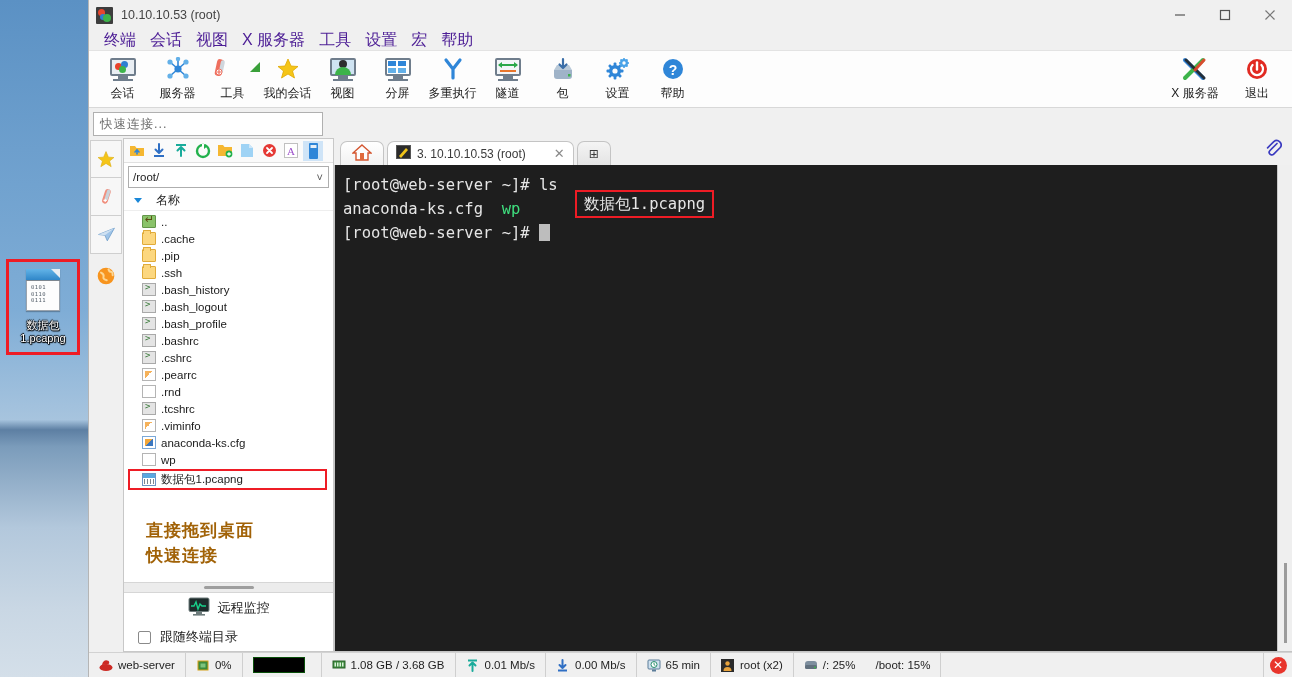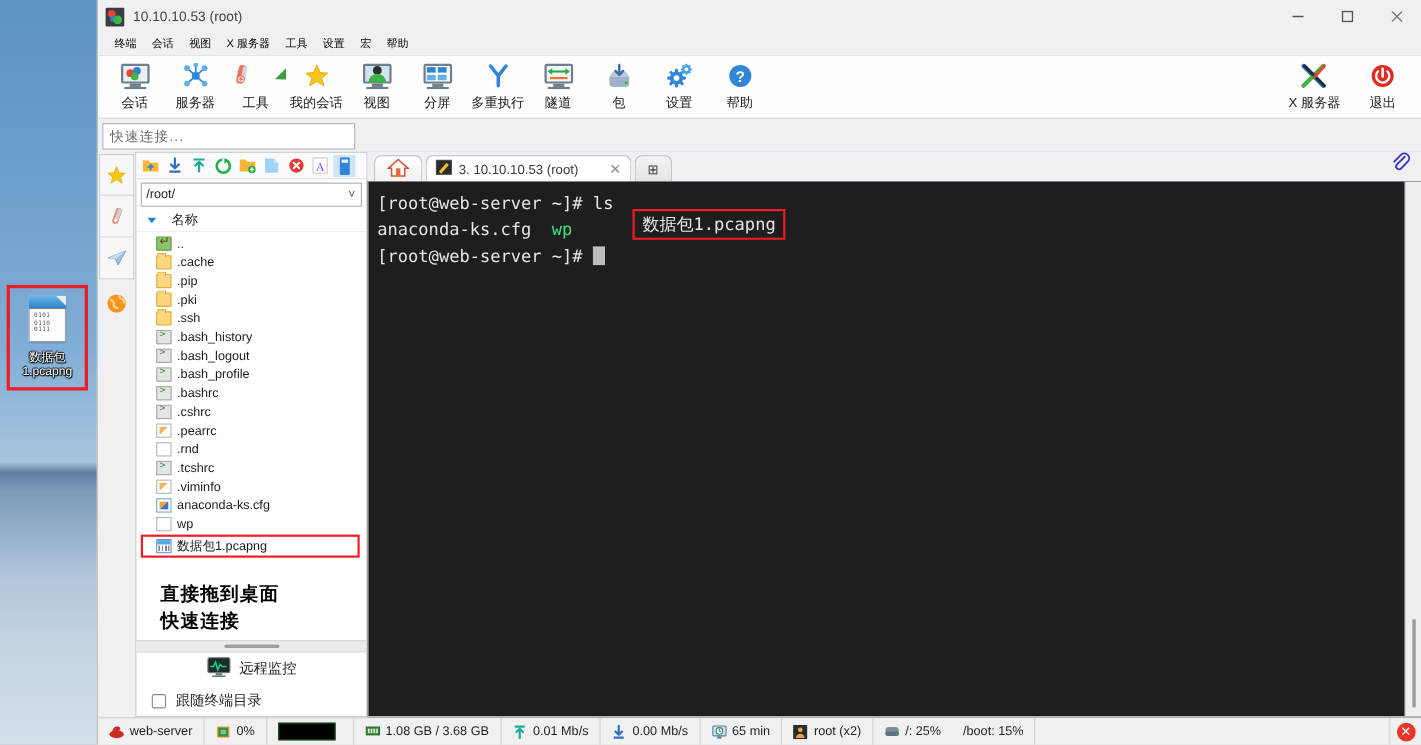--- a/index.html
+++ b/index.html
@@ -89,21 +89,21 @@
   .winbtn svg { display: block; }
 
   
   #menubar {
     height: 21px; flex: 0 0 21px;
     display: flex; align-items: center;
     padding-left: 8px; background: #f0f0f0;
     border-bottom: 1px solid #e3e3e3;
   }
   #menubar .mi {
-    font-size: 10px; color: #000000;
+    font-size: 16px; color: #4c1d95;
     padding: 2px 7px; white-space: nowrap;
   }
 
   
   #toolbar {
     height: 57px; flex: 0 0 57px;
     background: #fdfdfd;
     border-bottom: 1px solid #d8d8d8;
     display: flex; align-items: flex-start;
     padding-left: 6px; position: relative;
@@ -215,21 +215,21 @@
   .fi-cfg::after { content:""; position:absolute; left:2px; top:2px; width:8px; height:7px;
      background:linear-gradient(135deg,#f0a63c 0 50%, #3c78c0 50% 100%); }
   .fi-pcap { background:#fff; border:1px solid #6d93c4; }
   .fi-pcap::before { content:""; position:absolute; left:0; top:0; right:0; height:4px; background:#5aa8e0; }
   .fi-pcap::after { content:""; position:absolute; left:1px; top:5px; right:1px; bottom:1px;
      background: repeating-linear-gradient(90deg,#7b8590 0 1.5px,transparent 1.5px 3px); }
   #highlight-file { border: 2px solid #ee1c25; margin: 1px 6px 0 4px; padding-left: 12px; height: 21px; }
 
   #note {
     flex: 0 0 auto; padding: 14px 0 0 22px;
-    color: #000000; font-size: 17px; line-height: 25px;
+    color: #a16207; font-size: 17px; line-height: 25px;
     font-weight: 600; letter-spacing: 1px;
   }
   #sb-spacer { flex: 1 1 auto; }
   #sb-splitter {
     flex: 0 0 11px; background: #ececec;
     border-top: 1px solid #d6d6d6; border-bottom: 1px solid #d6d6d6;
     display:flex; align-items:center; justify-content:center;
   }
   #sb-splitter .grip { width: 50px; height: 3px; background: #9e9e9e; border-radius: 2px; }
   #remote-monitor {
@@ -656,24 +656,20 @@
         <div class="frow">
             <span class="fi fi-folder"></span>
             <span>.cache</span>
           </div>
         <div class="frow">
             <span class="fi fi-folder"></span>
             <span>.pip</span>
           </div>
         <div class="frow">
             <span class="fi fi-folder"></span>
-            <span>.pki</span>
-          </div>
-        <div class="frow">
-            <span class="fi fi-folder"></span>
             <span>.ssh</span>
           </div>
         <div class="frow">
             <span class="fi fi-sh"></span>
             <span>.bash_history</span>
           </div>
         <div class="frow">
             <span class="fi fi-sh"></span>
             <span>.bash_logout</span>
           </div>

